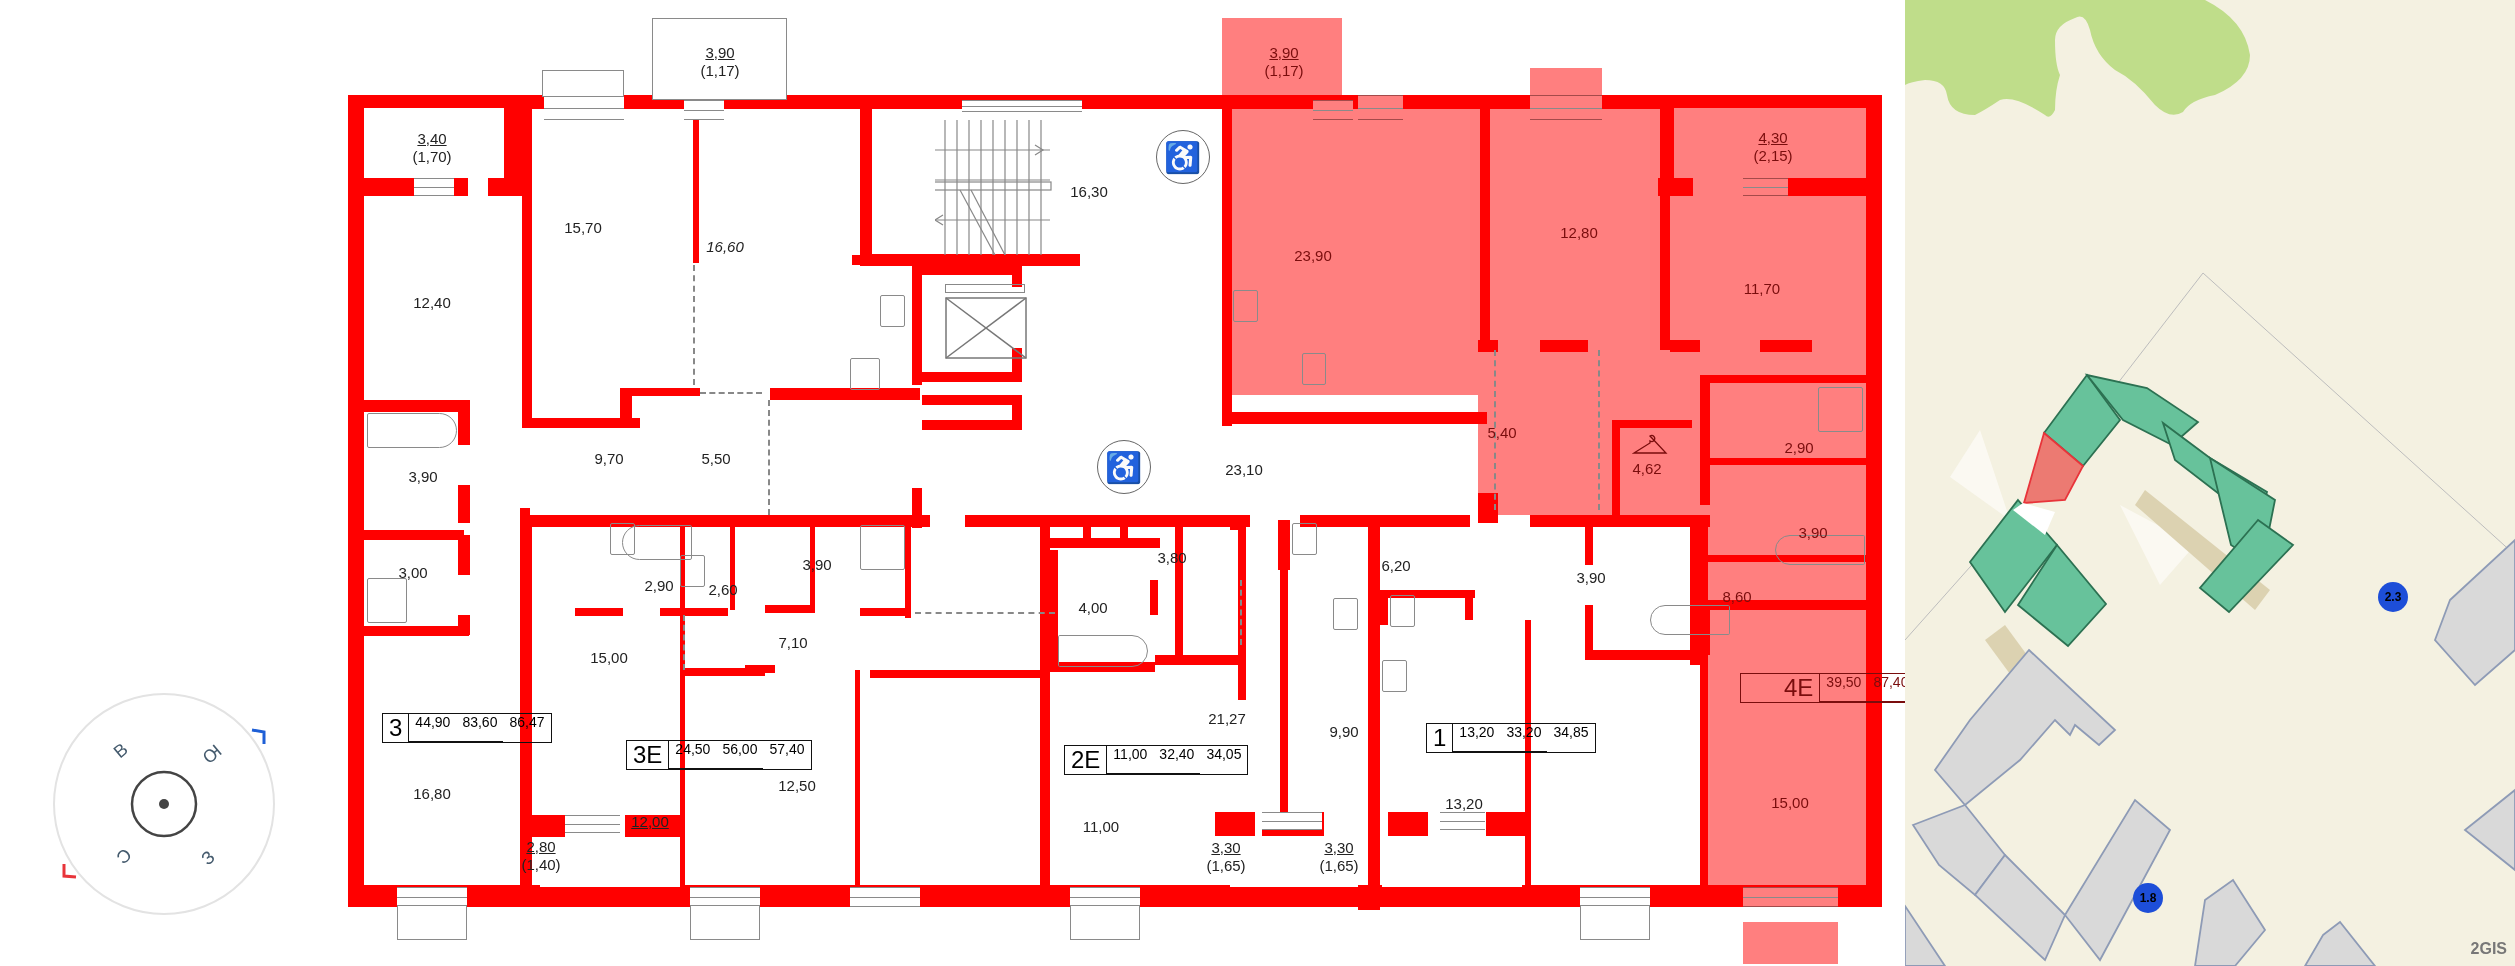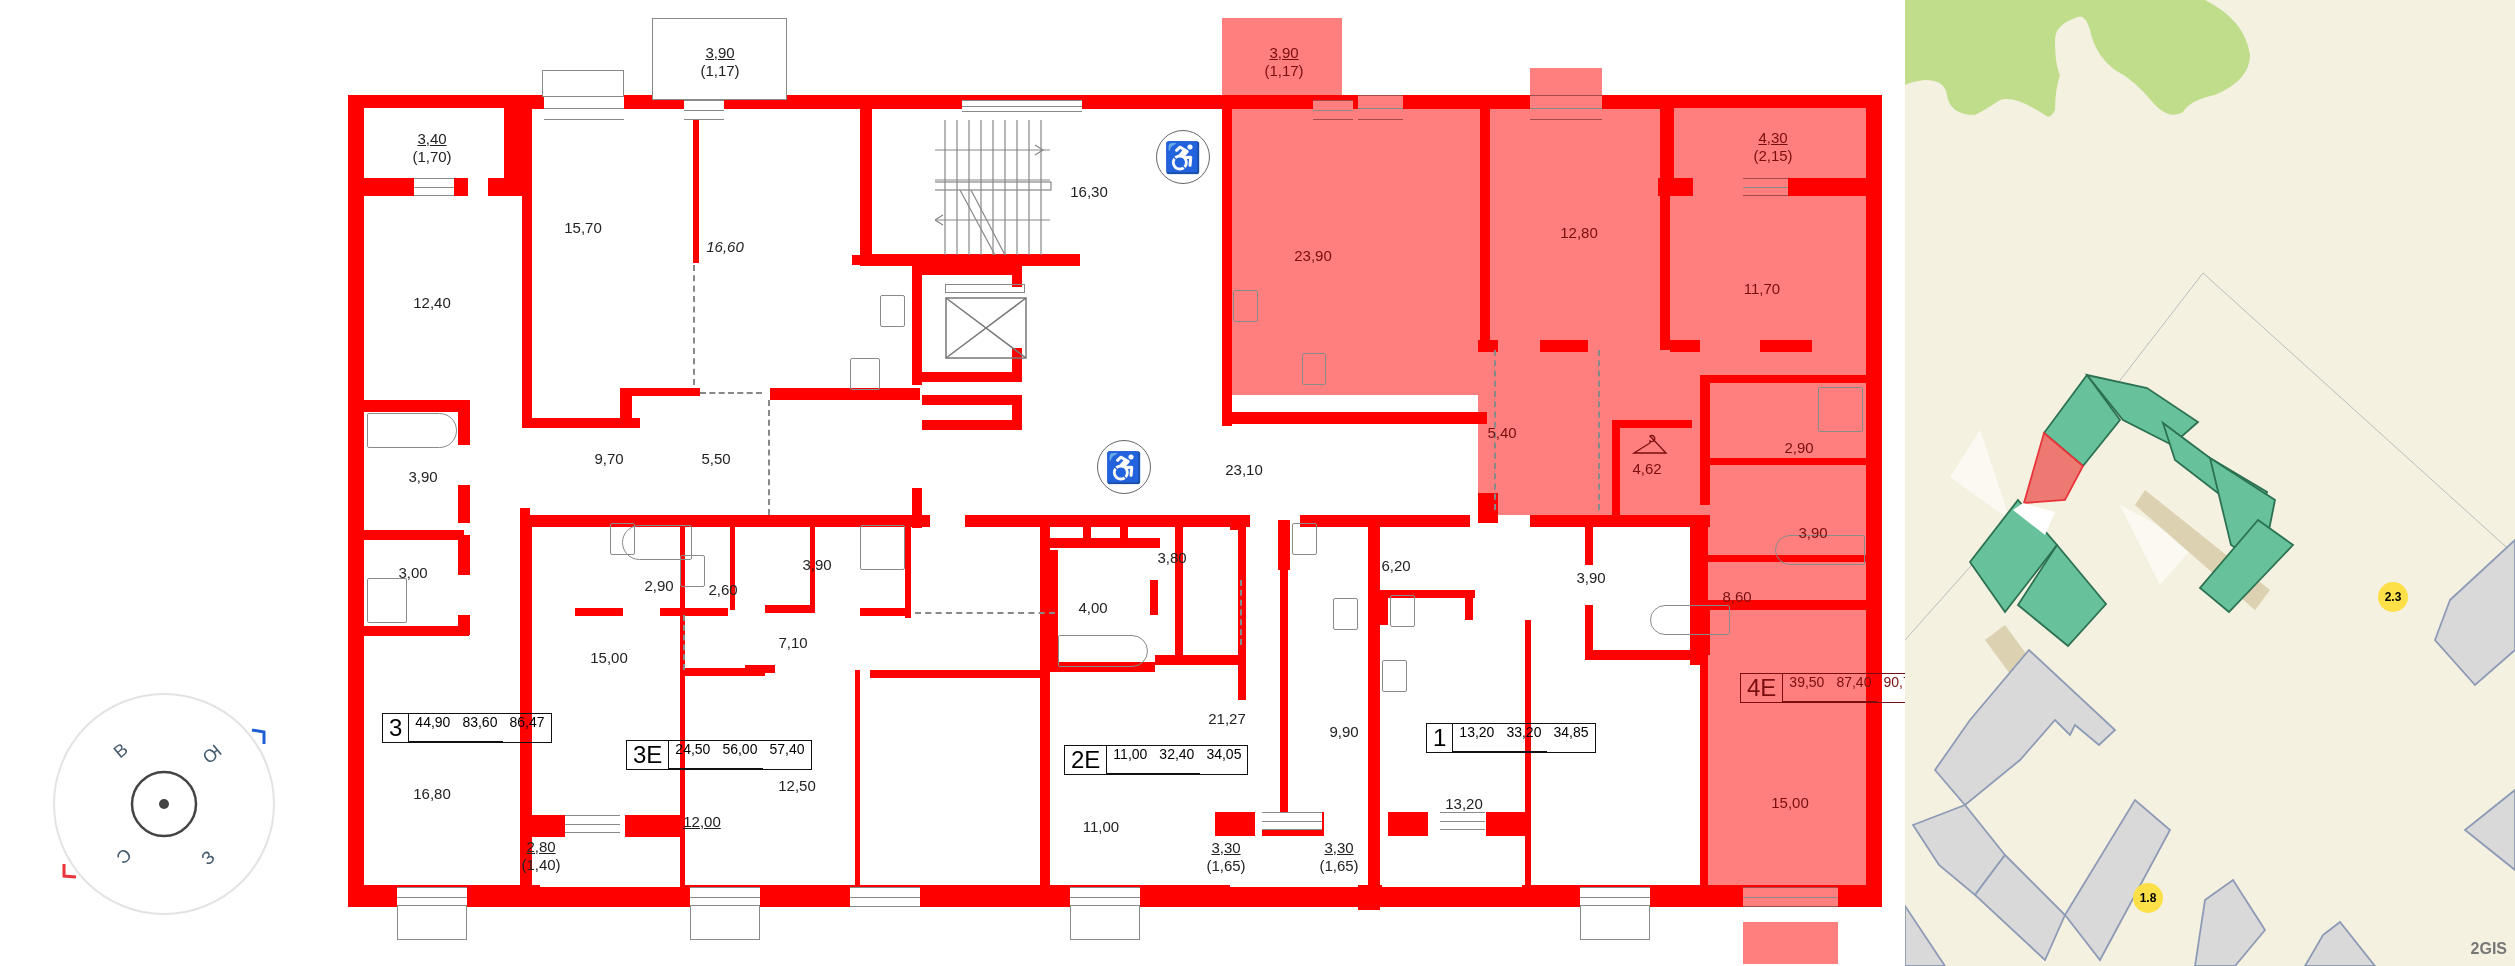--- a/index.html
+++ b/index.html
@@ -21,21 +21,21 @@
   .tag.sel .num,.tag.sel .vals span{border-color:#7a0d0d;}
   .win{position:absolute;border:1.5px solid #8a8a8a;background:#fff;box-sizing:border-box;}
   .winlines{position:absolute;border-top:1.5px solid #8a8a8a;border-bottom:1.5px solid #8a8a8a;box-sizing:border-box;background:#fff;}
   .winlines::after{content:"";position:absolute;left:0;right:0;top:50%;border-top:1.5px solid #8a8a8a;}
   .winlines.sel{background:#ff7f7f;border-color:#a54a4a;}
   .dash{position:absolute;border-left:2px dashed #888;}
   .dashh{position:absolute;border-top:2px dashed #888;}
   .fixture{position:absolute;border:1.5px solid #8a8a8a;box-sizing:border-box;border-radius:2px;}
   .wheel{position:absolute;width:52px;height:52px;border:1.5px solid #666;border-radius:50%;display:flex;align-items:center;justify-content:center;font-size:30px;color:#555;background:transparent;}
   .compass{position:absolute;left:52px;top:692px;width:224px;height:224px;}
-  .badge{position:absolute;width:30px;height:30px;border-radius:50%;background:#fde047;display:flex;align-items:center;justify-content:center;font-size:12px;font-weight:bold;color:#000;transform:translate(-50%,-50%);}
+  .badge{position:absolute;width:30px;height:30px;border-radius:50%;background:#1d4ed8;display:flex;align-items:center;justify-content:center;font-size:12px;font-weight:bold;color:#000;transform:translate(-50%,-50%);}
   .brand{position:absolute;right:8px;bottom:8px;font-size:16px;font-weight:bold;color:#777;}
 </style>
 </head>
 <body>
 
 <div class="plan">
 
   <div class="hl" style="left:1222px;top:95px;width:660px;height:300px;"></div>
   <div class="hl" style="left:1478px;top:340px;width:404px;height:175px;"></div>
   <div class="hl" style="left:1700px;top:370px;width:182px;height:520px;"></div>
@@ -274,21 +274,21 @@
   <div class="lbl" style="left:793px;top:643px;">7,10</div>
   <div class="lbl" style="left:1093px;top:608px;">4,00</div>
   <div class="lbl" style="left:1172px;top:558px;">3,80</div>
   <div class="lbl" style="left:1227px;top:719px;">21,27</div>
   <div class="lbl" style="left:1396px;top:566px;">6,20</div>
   <div class="lbl" style="left:1591px;top:578px;">3,90</div>
   <div class="lbl" style="left:1344px;top:732px;">9,90</div>
   <div class="lbl sel" style="left:1813px;top:533px;">3,90</div>
   <div class="lbl sel" style="left:1737px;top:573px;margin-top:24px;">8,60</div>
   <div class="lbl" style="left:432px;top:794px;">16,80</div>
-  <div class="lbl" style="left:702px;top:822px;text-decoration:underline;">12,00</div>
+  <div class="lbl" style="left:650px;top:822px;text-decoration:underline;">12,00</div>
   <div class="lbl" style="left:797px;top:786px;">12,50</div>
   <div class="lbl" style="left:1101px;top:827px;">11,00</div>
   <div class="lbl" style="left:1464px;top:804px;">13,20</div>
   <div class="lbl sel" style="left:1790px;top:803px;">15,00</div>
 
   <div class="lbl bal" style="left:432px;top:148px;">
       <div class="a">3,40</div>
       <div>(1,70)</div>
     </div>
   <div class="lbl bal" style="left:720px;top:62px;">
@@ -341,21 +341,21 @@
       </div>
   </div>
   <div class="tag" style="left:1426px;top:723px;">
     <div class="num">1</div>
     <div class="vals">
         <span>13,20</span>
         <span>33,20</span>
         <span>34,85</span>
       </div>
   </div>
-  <div class="tag sel" style="left:1740px;top:673px;">
+  <div class="tag sel" style="left:1740px;top:673px;padding-left:37px;">
     <div class="num">4E</div>
     <div class="vals">
         <span>39,50</span>
         <span>87,40</span>
         <span>90,72</span>
       </div>
   </div>
 
   <div class="compass">
     <svg width="224" height="224" viewBox="0 0 224 224">

